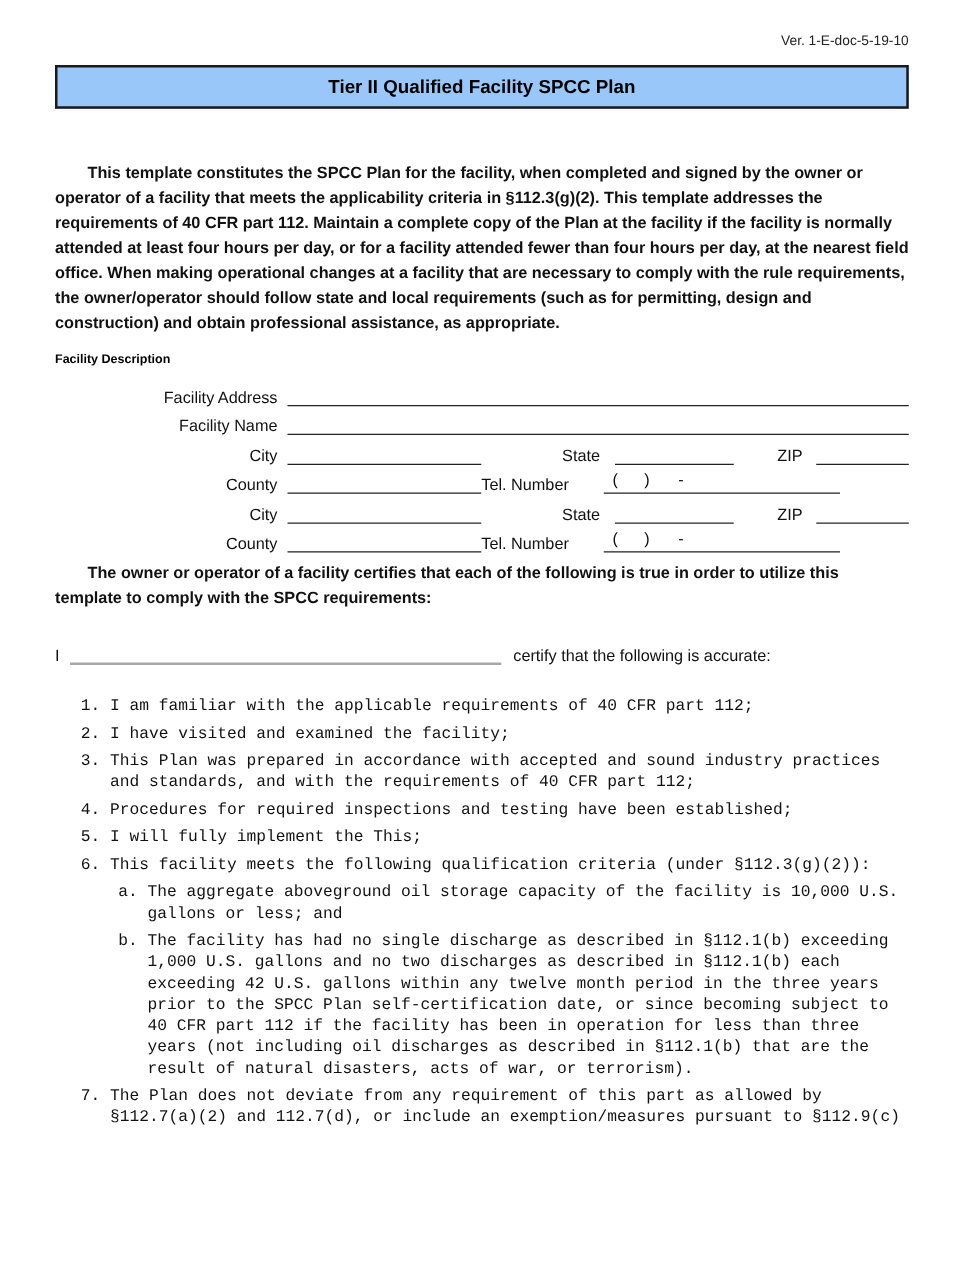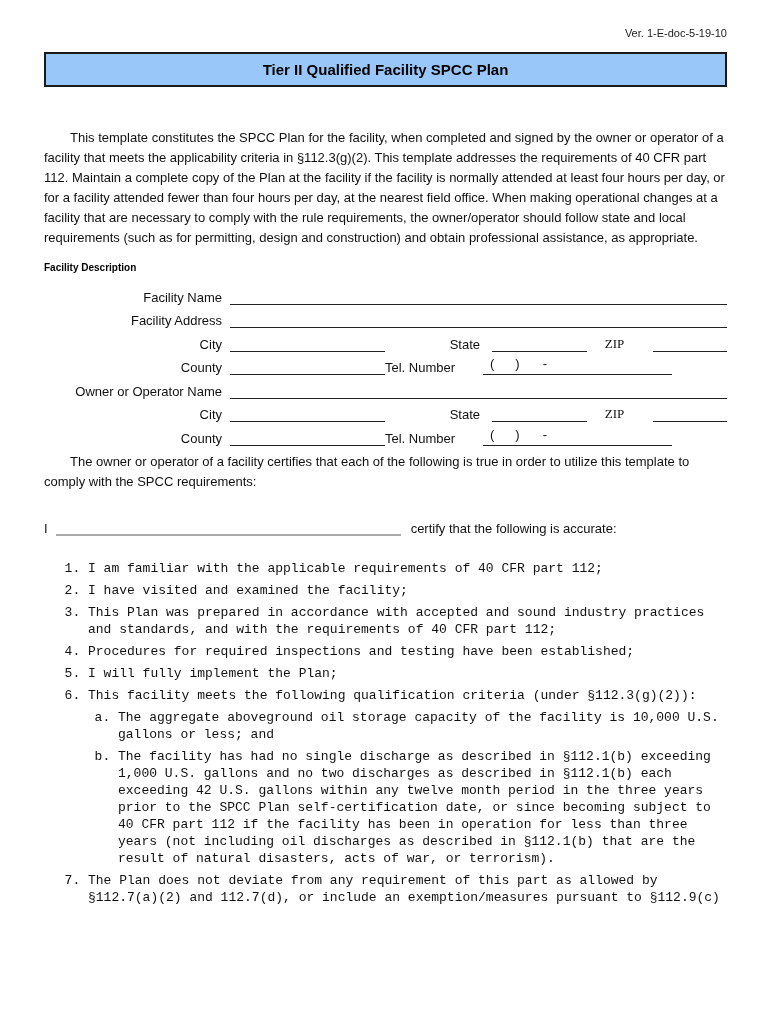--- a/index.html
+++ b/index.html
@@ -12,42 +12,42 @@
   .content { padding:0 43px 0 44px; }
 
   .version { margin-top:27px; text-align:right; font-size:11px; color:#222; }
 
   .banner {
     margin-top:13px; height:31px; background:#99C7FA; border:2px solid #1a1a1a;
     display:flex; align-items:center; justify-content:center;
   }
   .banner span { font-weight:bold; font-size:15px; color:#000; }
 
-  p.intro { margin:41px 0 0 0; line-height:20px; text-indent:26px; text-align:left; }
+  p.intro { margin:41px 0 0 0; line-height:20px; text-indent:26px; text-align:left;font-weight:bold; }
 
   h3.sec { font-size:10px; font-weight:bold; margin:14px 0 8px 0; color:#000; }
   h3.cert-head { margin:26px 0 2px 0; }
 
   .frow { display:flex; align-items:flex-end; height:23.5px; }
   .flabel { flex:0 0 178px; width:178px; padding-right:8px; text-align:right; white-space:nowrap; }
   .fline { border-bottom:1.5px solid #222; height:18px; display:inline-block; }
   .grow { flex:1 1 auto; }
   .w-city { flex:0 0 155px; width:155px; }
   .lab-state { flex:0 0 95px; width:95px; padding-right:12px; text-align:right; }
   .w-state { flex:0 0 95px; width:95px; }
-  .lab-zip { flex:0 0 55px; width:55px; padding-right:11px; text-align:center;font-family:Liberation Serif, serif; }
+  .lab-zip { flex:0 0 55px; width:55px; padding-right:11px; text-align:right; }
   .w-zip { flex:1 1 auto; }
   .lab-tel { flex:0 0 85px; width:85px; padding-right:13px; text-align:left; }
   .w-phone { flex:0 0 189px; width:189px; }
   .phone span { display:inline-block; }
   .ph-open { margin-left:7px; }
   .ph-close { margin-left:21px; }
   .ph-dash { margin-left:23px; }
 
-  p.cert-intro { margin:6px 0 0 0; line-height:20px; text-indent:26px; }
+  p.cert-intro { margin:6px 0 0 0; line-height:20px; text-indent:26px;font-weight:bold; }
 
   .certify-row { margin-top:22px; display:flex; align-items:flex-end; height:22px; }
   .certify-prefix { flex:0 0 auto; }
   .certify-line { width:345px; margin-left:8px; border-bottom:2px solid #a8a8a8; height:16px; }
   .certify-suffix { margin-left:10px; }
 
   ol.cert-list { margin:24px 0 0 0; padding-left:44px;font-family:Liberation Mono, monospace; }
   ol.cert-list > li { margin-bottom:5px; line-height:17px; }
   ol.sub-list { list-style-type:lower-alpha; margin:5px 0 0 0; padding-left:30px; }
   ol.sub-list > li { margin-bottom:5px; line-height:17px; }
@@ -68,49 +68,45 @@
 
     <div class="banner">
       <span>Tier II Qualified Facility SPCC Plan</span>
     </div>
 
     <p class="intro">This template constitutes the SPCC Plan for the facility, when completed and signed by the owner or operator of a facility that meets the applicability criteria in §112.3(g)(2). This template addresses the requirements of 40 CFR part 112. Maintain a complete copy of the Plan at the facility if the facility is normally attended at least four hours per day, or for a facility attended fewer than four hours per day, at the nearest field office. When making operational changes at a facility that are necessary to comply with the rule requirements, the owner/operator should follow state and local requirements (such as for permitting, design and construction) and obtain professional assistance, as appropriate.</p>
 
     <h3 class="sec">Facility Description</h3>
 
     <div class="frow">
-      <span class="flabel">Facility Name</span>
+      <span class="flabel">Facility Address</span>
       <span class="fline grow"></span>
     </div>
 
     <div class="frow">
-      <span class="flabel">Facility Address</span>
+      <span class="flabel">Facility Name</span>
       <span class="fline grow"></span>
     </div>
 
     <div class="frow">
       <span class="flabel">City</span>
       <span class="fline w-city"></span>
       <span class="flabel lab-state">State</span>
       <span class="fline w-state"></span>
       <span class="flabel lab-zip">ZIP</span>
       <span class="fline w-zip"></span>
     </div>
 
     <div class="frow">
       <span class="flabel">County</span>
       <span class="fline w-city"></span>
       <span class="flabel lab-tel">Tel. Number</span>
       <span class="fline w-phone phone"><span class="ph-open">(</span><span class="ph-close">)</span><span class="ph-dash">-</span></span>
     </div>
 
-    <div class="frow">
-      <span class="flabel">Owner or Operator Name</span>
-      <span class="fline grow"></span>
-    </div>
 
 
     <div class="frow">
       <span class="flabel">City</span>
       <span class="fline w-city"></span>
       <span class="flabel lab-state">State</span>
       <span class="fline w-state"></span>
       <span class="flabel lab-zip">ZIP</span>
       <span class="fline w-zip"></span>
     </div>
@@ -128,21 +124,21 @@
       <span class="certify-prefix">I</span>
       <span class="certify-line"></span>
       <span class="certify-suffix">certify that the following is accurate:</span>
     </div>
 
     <ol class="cert-list">
       <li><span>I am familiar with the applicable requirements of 40 CFR part 112;</span></li>
       <li><span>I have visited and examined the facility;</span></li>
       <li><span>This Plan was prepared in accordance with accepted and sound industry practices and standards, and with the requirements of 40 CFR part 112;</span></li>
       <li><span>Procedures for required inspections and testing have been established;</span></li>
-      <li><span>I will fully implement the Plan;</span></li>
+      <li><span>I will fully implement the This;</span></li>
       <li><span>This facility meets the following qualification criteria (under §112.3(g)(2)):</span>
         <ol class="sub-list">
           <li><span>The aggregate aboveground oil storage capacity of the facility is 10,000 U.S. gallons or less; and</span></li>
           <li><span>The facility has had no single discharge as described in §112.1(b) exceeding 1,000 U.S. gallons and no two discharges as described in §112.1(b) each exceeding 42 U.S. gallons within any twelve month period in the three years prior to the SPCC Plan self-certification date, or since becoming subject to 40 CFR part 112 if the facility has been in operation for less than three years (not including oil discharges as described in §112.1(b) that are the result of natural disasters, acts of war, or terrorism).</span></li>
         </ol>
       </li>
       <li><span>The Plan does not deviate from any requirement of this part as allowed by §112.7(a)(2) and 112.7(d), or include an exemption/measures pursuant to §112.9(c)(6) for produced water containers and any associated piping and appurtenances downstream from the container, except as provided in §112.6(b)(3); and</span></li>
       <li><span>This Plan and individual(s) responsible for implementing this Plan have the full approval of management and I have committed the necessary resources to fully implement this Plan.</span></li>
     </ol>
 

